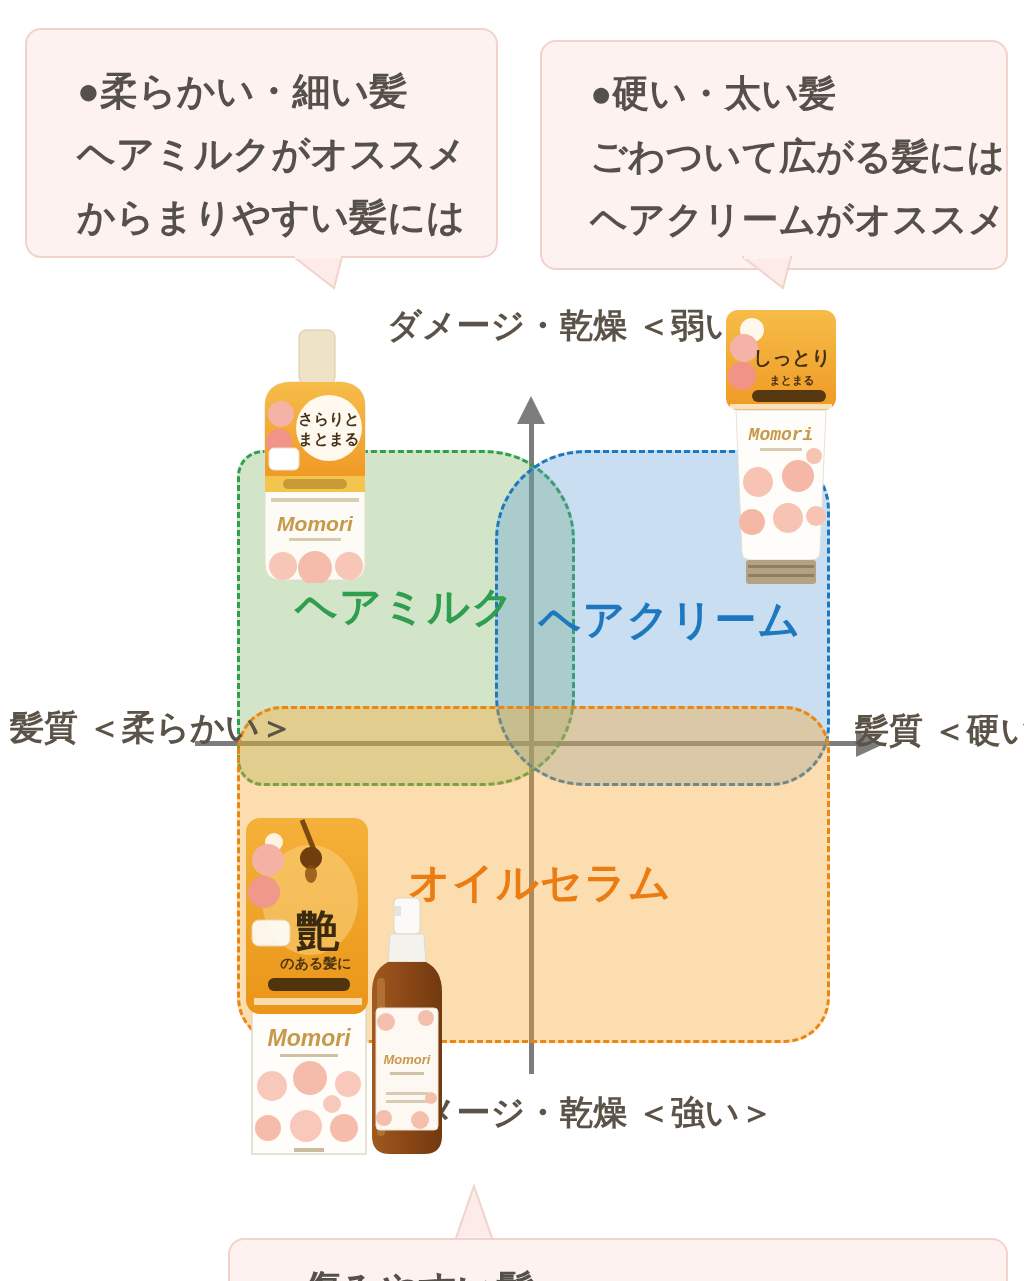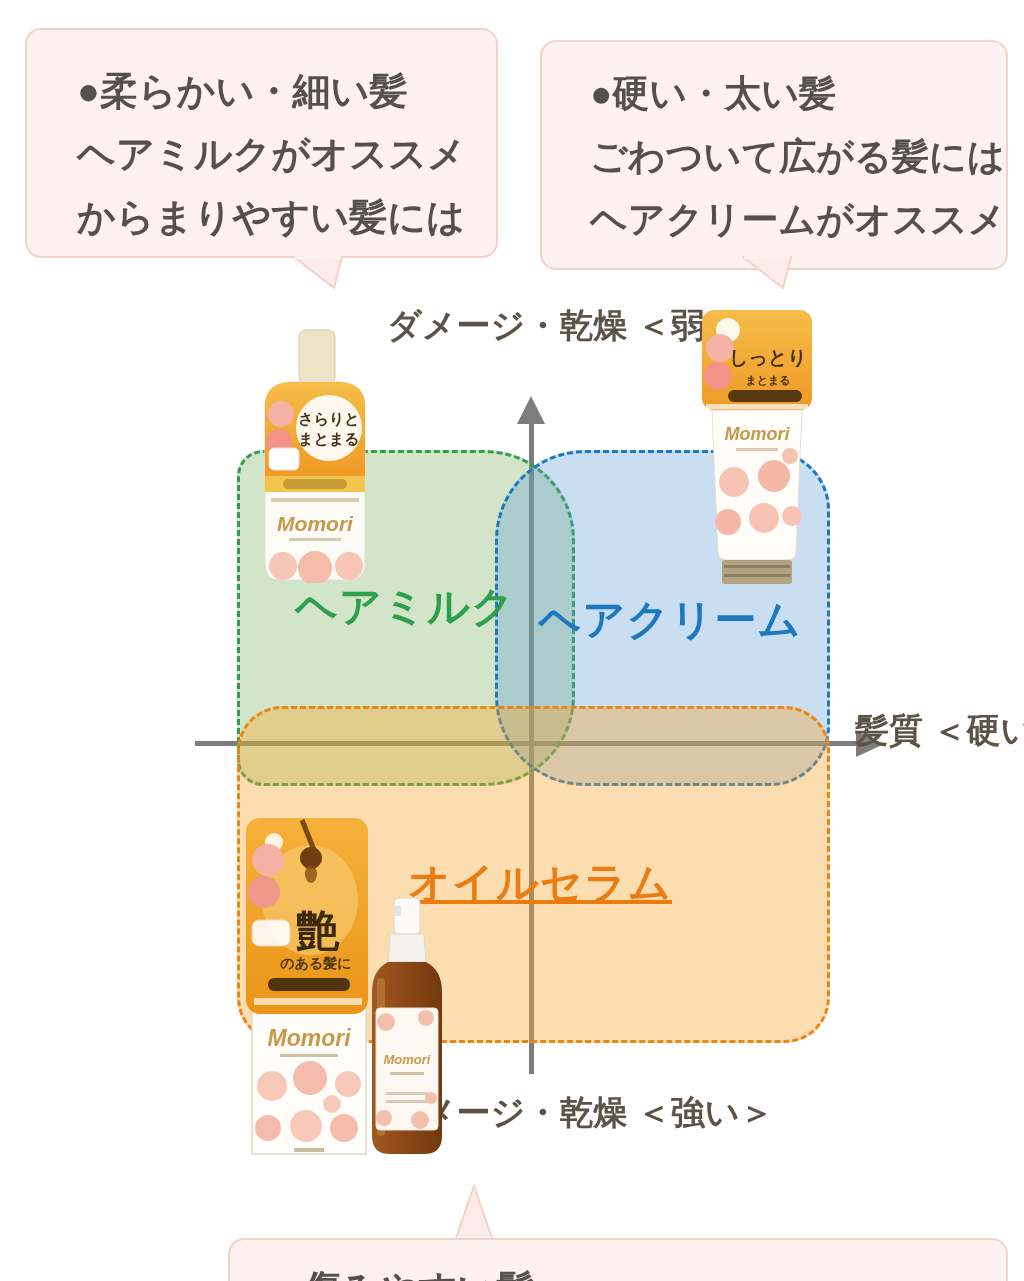--- a/index.html
+++ b/index.html
@@ -44,21 +44,21 @@
     left:237px;top:706px;width:593px;height:337px;
     border-color:#ea8612;background:rgba(247,166,45,0.38);
     border-radius:45px;
   }
   .region-label{
     position:absolute;font-weight:bold;font-size:42px;text-align:center;
     white-space:nowrap;letter-spacing:1px;
   }
   .label-milk{left:240px;top:579px;width:330px;color:#2f9e4f;}
   .label-cream{left:515px;top:592px;width:310px;color:#1d78c0;}
-  .label-oil{left:385px;top:855px;width:310px;color:#ea7c12;text-decoration:underline;}
+  .label-oil{left:385px;top:855px;width:310px;color:#ea7c12;}
   
   .product{position:absolute;}
   svg{display:block;}
 </style>
 </head>
 <body>
 
 <div id="stage">
 
   <div class="axis-line" style="left:195px;top:741px;width:663px;height:5px;"></div>
@@ -74,20 +74,24 @@
   <div class="region-label label-cream">ヘアクリーム</div>
   <div class="region-label label-oil">オイルセラム</div>
 
   <div class="axis-label" style="left:387px;top:305px;width:300px;">
     <span class="bline">ダメージ・乾燥</span>
     <span class="bline">＜弱い＞</span>
   </div>
   <div class="axis-label" style="left:387px;top:1092px;width:300px;">
     <span class="bline">ダメージ・乾燥</span>
     <span class="bline">＜強い＞</span>
+  </div>
+  <div class="axis-label" style="left:10px;top:707px;width:192px;">
+    <span class="bline">髪質</span>
+    <span class="bline">＜柔らかい＞</span>
   </div>
   <div class="axis-label" style="left:855px;top:710px;width:165px;">
     <span class="bline">髪質</span>
     <span class="bline">＜硬い＞</span>
   </div>
 
   <div class="product" style="left:255px;top:328px;">
     <svg width="120" height="255" viewBox="0 0 120 255">
       <defs>
         <linearGradient id="gMilk" x1="0" y1="0" x2="0" y2="1">
@@ -108,21 +112,21 @@
       <rect x="28" y="151" width="64" height="10" rx="5" fill="#a2791f" opacity="0.55"></rect>
       <rect x="16" y="170" width="88" height="4" fill="#d9cdb4"></rect>
       <text x="60" y="203" text-anchor="middle" font-size="21" font-style="italic" font-weight="bold" fill="#c79a4b">Momori</text>
       <rect x="34" y="210" width="52" height="3" fill="#d8cbb0"></rect>
       <circle cx="28" cy="238" r="14" fill="#f7c6b6"></circle>
       <circle cx="60" cy="240" r="17" fill="#f5bcab"></circle>
       <circle cx="94" cy="238" r="14" fill="#f7c6b6"></circle>
     </svg>
   </div>
 
-  <div class="product" style="left:698px;top:308px;">
+  <div class="product" style="left:722px;top:308px;font-family:Liberation Mono, monospace;">
     <svg width="118" height="276" viewBox="0 0 118 276">
       <defs>
         <linearGradient id="gCream" x1="0" y1="0" x2="0" y2="1">
           <stop offset="0" stop-color="#f7bc49"></stop>
             <stop offset="1" stop-color="#ee9a24"></stop>
         </linearGradient>
       </defs>
       <rect x="4" y="2" width="110" height="100" rx="12" fill="url(#gCream)"></rect>
       <circle cx="30" cy="22" r="12" fill="#ffffff" opacity="0.9"></circle>
       <circle cx="22" cy="40" r="14" fill="#f4b3a6"></circle>

